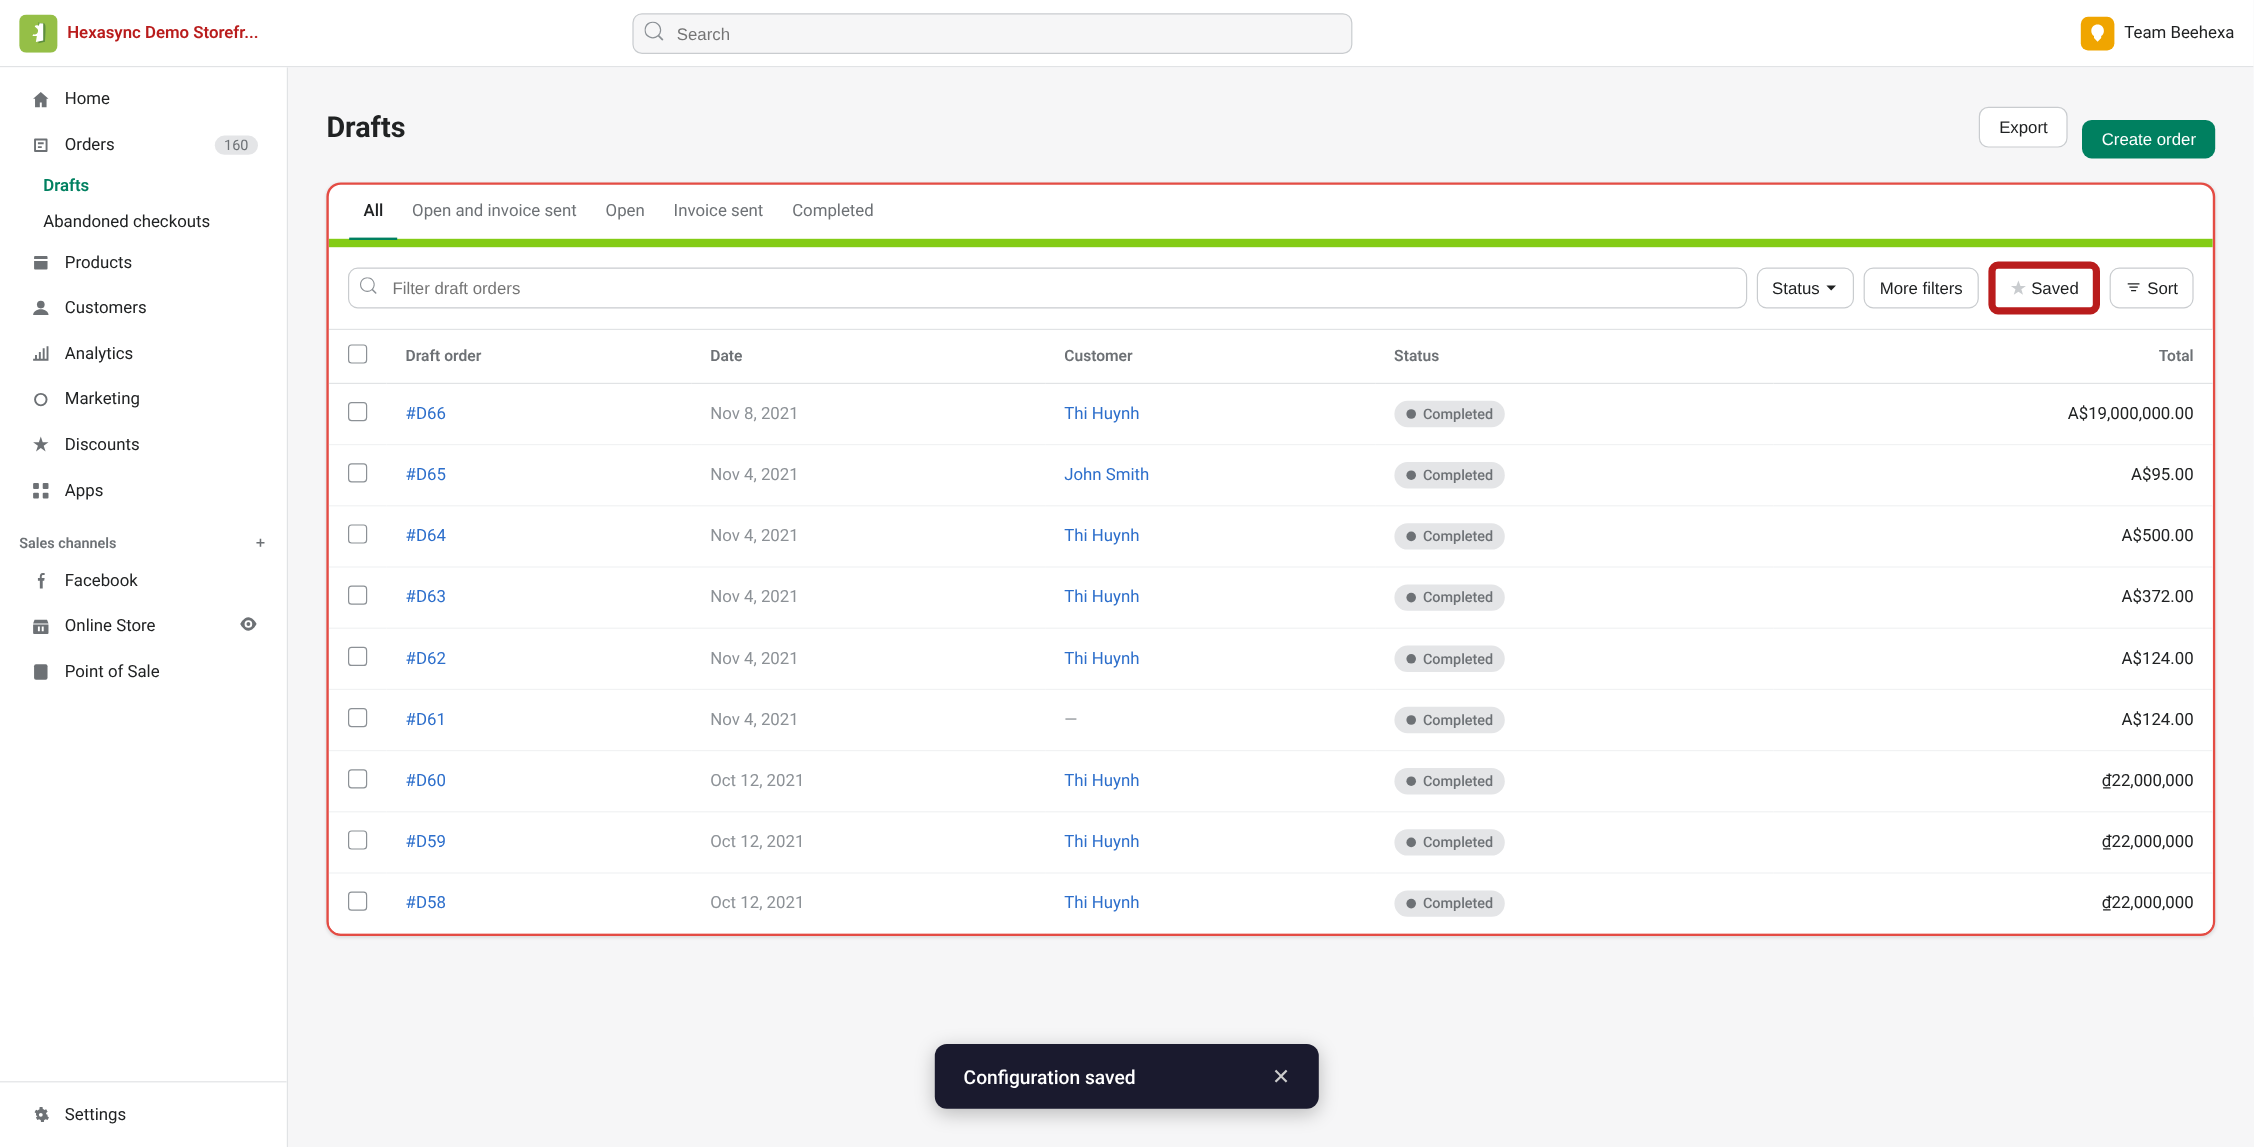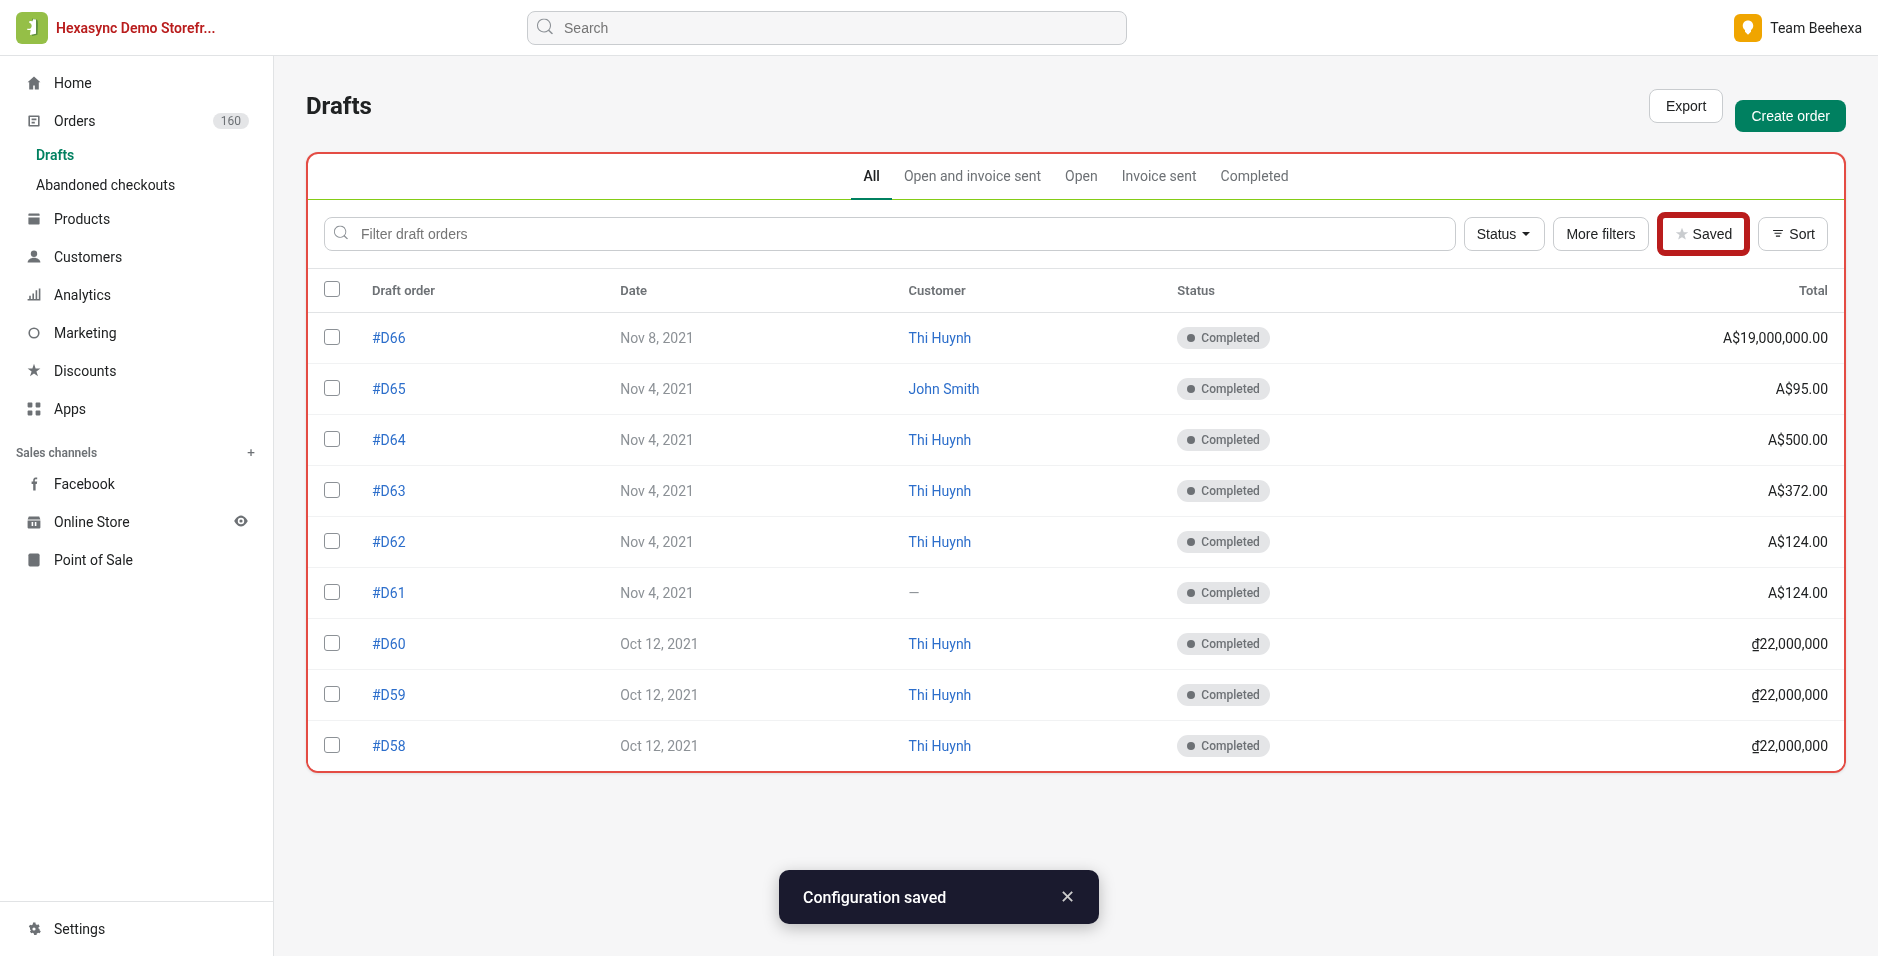--- a/index.html
+++ b/index.html
@@ -16,21 +16,21 @@
     .top-nav-search input { width: 100%; padding: 8px 12px 8px 36px; border: 1px solid #c9cccf; border-radius: 8px; font-size: 14px; background: #f6f6f7; outline: none; }
     .search-icon-wrap { position: absolute; left: 10px; top: 50%; transform: translateY(-50%); color: #8c9196; }
     .top-nav-right { display: flex; align-items: center; gap: 12px; margin-left: auto; }
     .team-badge { display: flex; align-items: center; gap: 8px; font-size: 14px; color: #202223; cursor: pointer; }
     .team-icon { width: 28px; height: 28px; background: #f0a500; border-radius: 6px; display: flex; align-items: center; justify-content: center; color: white; font-size: 12px; font-weight: bold; }
 
     
     .app-body { display: flex; flex: 1; overflow: hidden; }
 
     
-    .sidebar { width: 274px; background: #fff; border-right: 1px solid #e1e3e5; display: flex; flex-direction: column; overflow-y: auto; flex-shrink: 0; padding: 8px 0; }
+    .sidebar { width: 240px; background: #fff; border-right: 1px solid #e1e3e5; display: flex; flex-direction: column; overflow-y: auto; flex-shrink: 0; padding: 8px 0; }
     .sidebar-item { display: flex; align-items: center; gap: 10px; padding: 8px 16px; cursor: pointer; border-radius: 8px; margin: 1px 8px; color: #202223; font-size: 14px; text-decoration: none; }
     .sidebar-item .badge { background: #e4e5e7; color: #6d7175; font-size: 12px; border-radius: 12px; padding: 1px 8px; margin-left: auto; }
     .sidebar-item .icon { width: 20px; height: 20px; display: flex; align-items: center; justify-content: center; color: #6d7175; flex-shrink: 0; }
     .sidebar-sub-item { display: block; padding: 6px 16px 6px 0; cursor: pointer; color: #202223; font-size: 14px; text-decoration: none; border-radius: 8px; margin: 1px 8px 1px 36px; }
     .sidebar-sub-item.active { color: #008060; font-weight: 600; }
     .sidebar-section { padding: 16px 16px 4px; font-size: 12px; color: #6d7175; font-weight: 600; display: flex; align-items: center; justify-content: space-between; }
     .sidebar-section-add { cursor: pointer; color: #6d7175; }
     .sidebar-bottom { margin-top: auto; border-top: 1px solid #e1e3e5; padding-top: 8px; }
 
     
@@ -41,21 +41,21 @@
     .page-title { font-size: 24px; font-weight: 700; color: #202223; }
     .page-actions { display: flex; gap: 12px; align-items: center; }
     .btn-export { padding: 8px 16px; border: 1px solid #c9cccf; border-radius: 8px; background: #fff; cursor: pointer; font-size: 14px; color: #202223; font-weight: 500; }
     .btn-create { padding: 8px 16px; border-radius: 8px; background: #008060; color: #fff; border: none; cursor: pointer; font-size: 14px; font-weight: 500; margin-top: 20px; }
 
     
     .card { background: #fff; border-radius: 12px; border: 2px solid #e44c; box-shadow: 0 1px 3px rgba(0,0,0,0.1); overflow: hidden; }
     .card-border-red { border: 2px solid #e44c44; }
 
     
-    .tabs { display: flex; border-bottom: 1px solid #84cc16; padding: 0 17px; justify-content: center; }
+    .tabs { display: flex; border-bottom: 7px solid #84cc16; padding: 0 17px; }
     .tab { padding: 14px 12px; cursor: pointer; font-size: 14px; color: #6d7175; border-bottom: 2px solid transparent; margin-bottom: -1px; }
     .tab.active { color: #202223; border-bottom-color: #008060; font-weight: 500; }
 
     
     .table-toolbar { display: flex; align-items: center; gap: 8px; padding: 12px 16px; border-bottom: 1px solid #e1e3e5; }
     .filter-input-wrap { flex: 1; position: relative; }
     .filter-input { width: 100%; padding: 8px 12px 8px 36px; border: 1px solid #c9cccf; border-radius: 8px; font-size: 14px; outline: none; }
     .filter-icon { position: absolute; left: 10px; top: 50%; transform: translateY(-50%); color: #8c9196; }
     .btn-filter { display: flex; align-items: center; gap: 4px; padding: 8px 12px; border: 1px solid #c9cccf; border-radius: 8px; background: #fff; cursor: pointer; font-size: 14px; color: #202223; white-space: nowrap; }
     .btn-saved { display: flex; align-items: center; gap: 4px; padding: 8px 12px; border: 6px solid #b91c1c; border-radius: 8px; background: #fff; cursor: pointer; font-size: 14px; color: #202223; }

